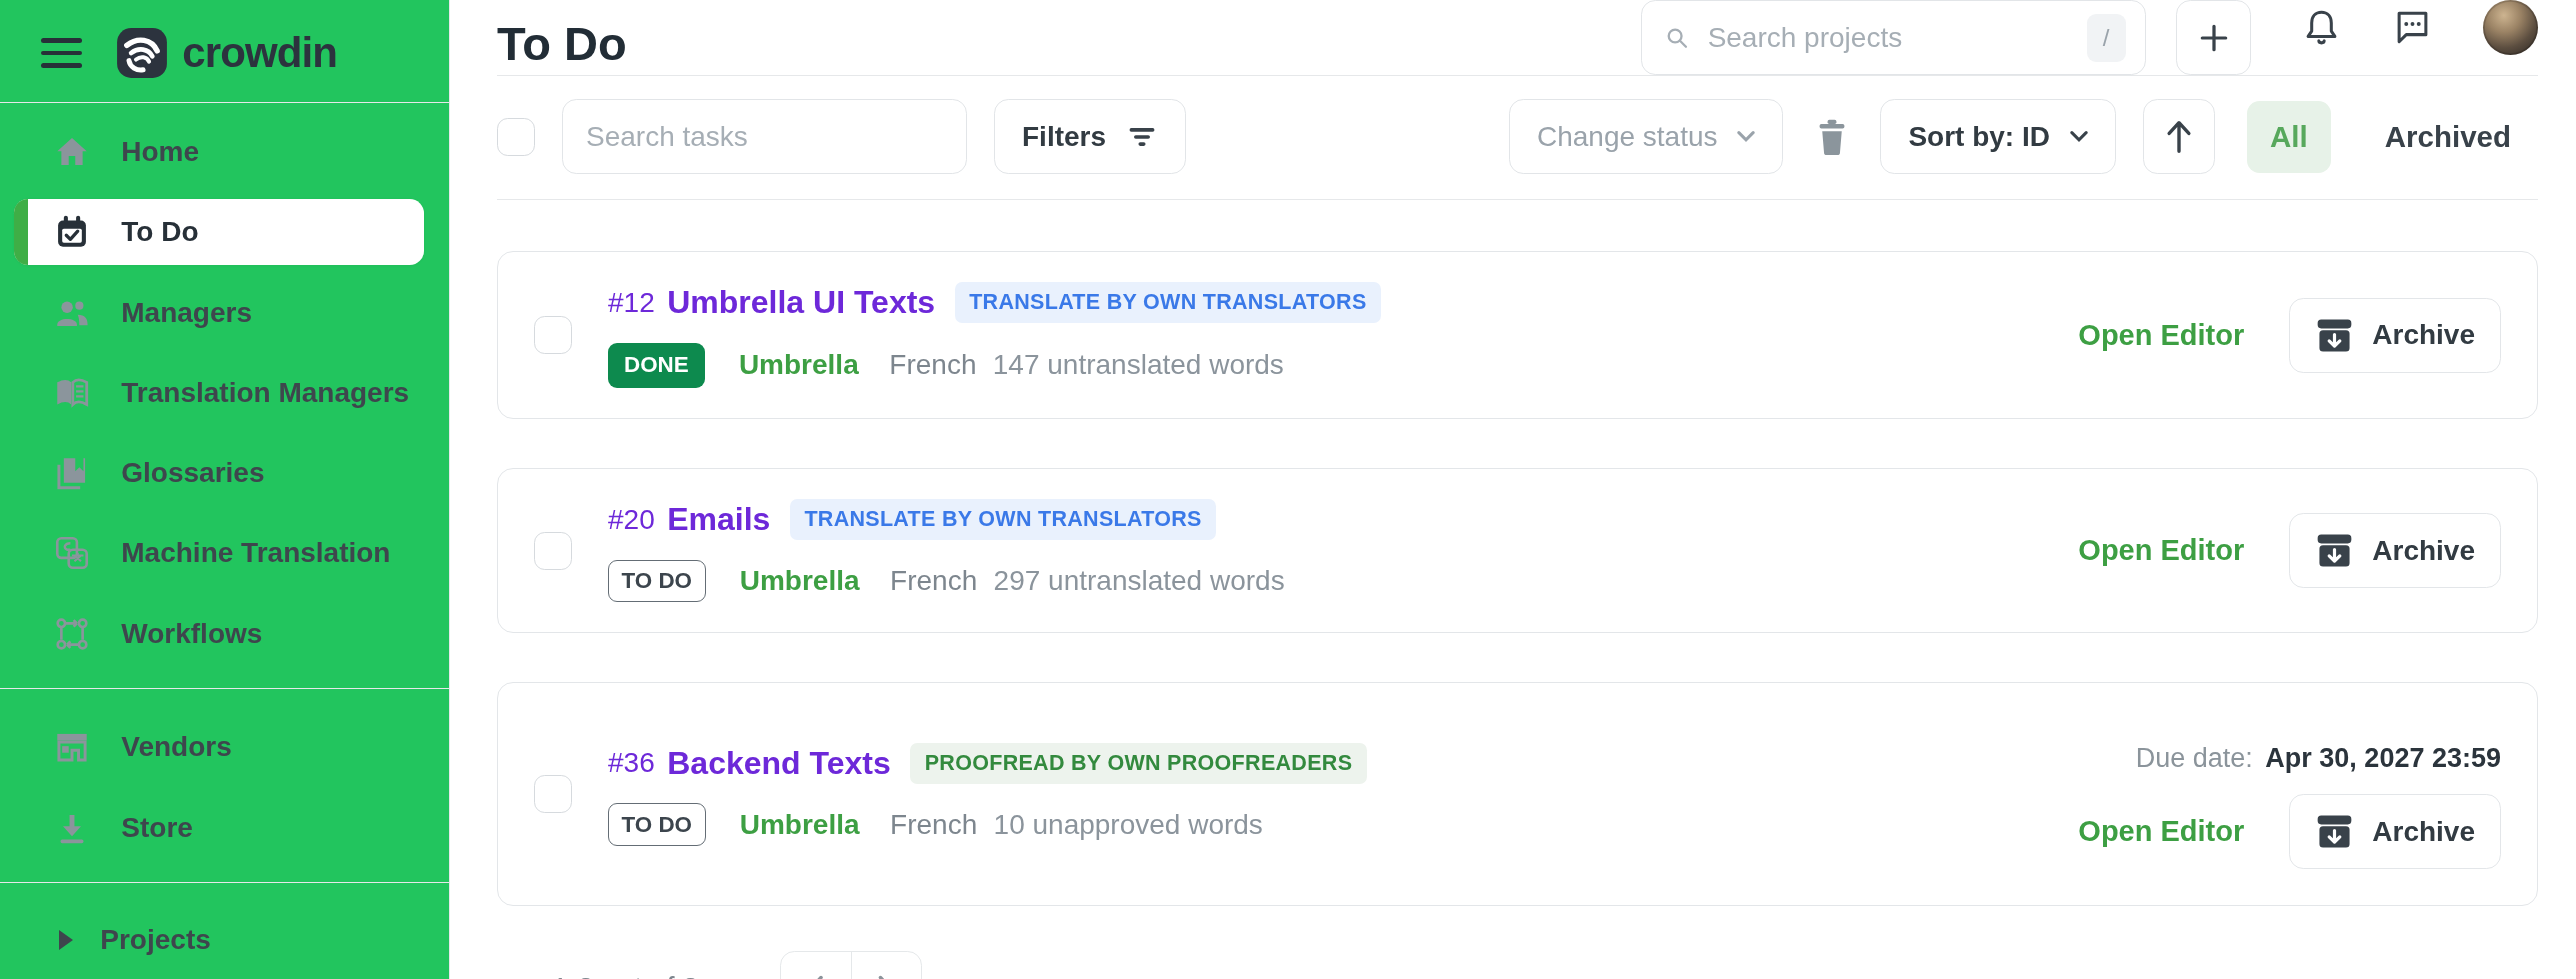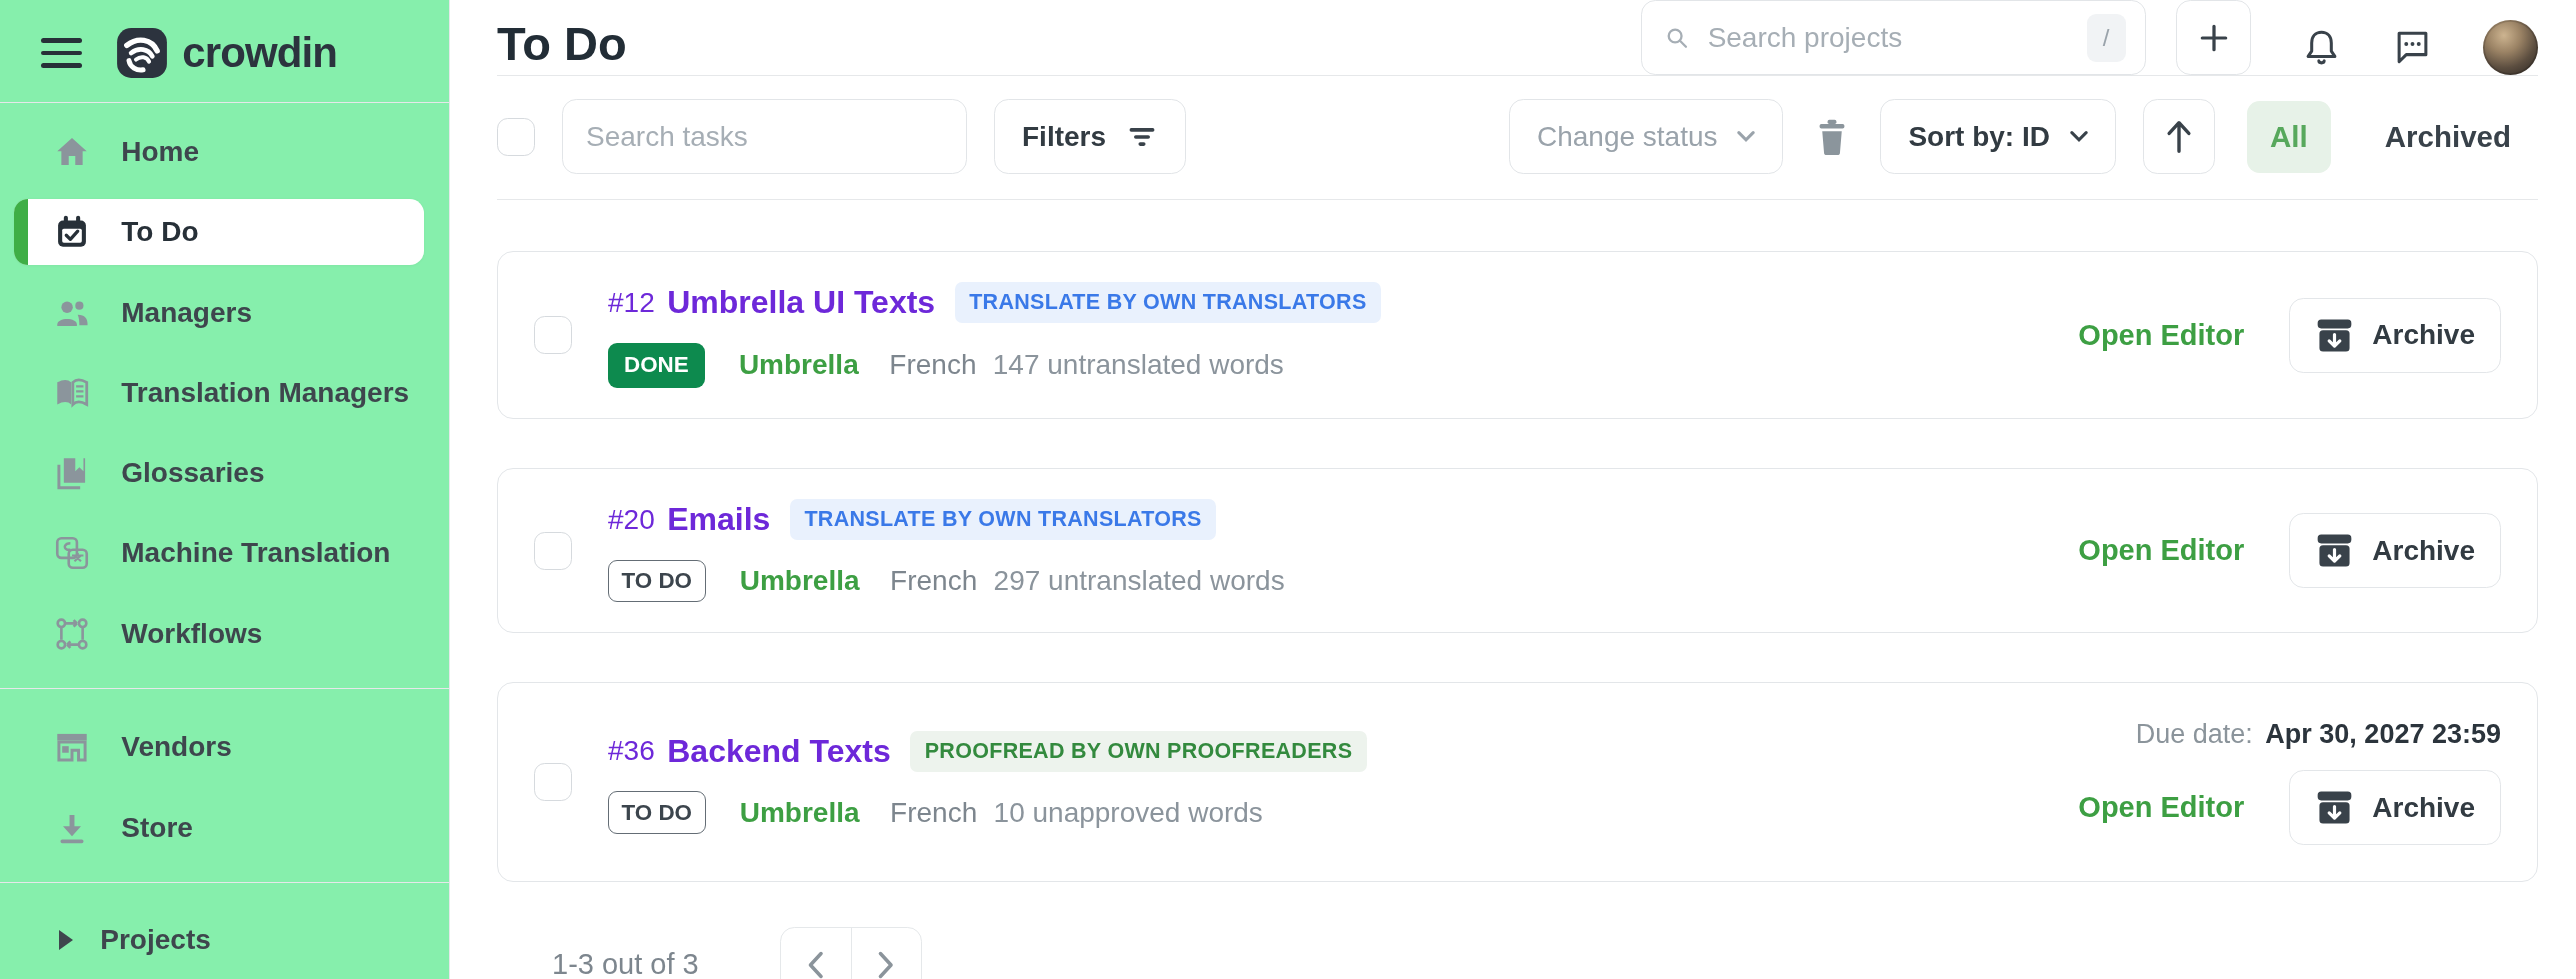--- a/index.html
+++ b/index.html
@@ -1,21 +1,21 @@
 <!DOCTYPE html>
 <html style="font-size:14.3px"><head>
 <meta charset="utf-8">
 <style>
   * { margin:0; padding:0; box-sizing:border-box; }
   html,body { width:2576px; height:979px; overflow:hidden; background:#fff;
               font-family:"Liberation Sans", sans-serif; color:#273038; }
   .app { display:flex; width:2576px; height:979px; }
 
   
-  .sidebar { width:450px; background:#86efac; border-right:1.8px solid #e5e8ea;
+  .sidebar { width:450px; background:#22c55e; border-right:1.8px solid #e5e8ea;
              display:flex; flex-direction:column; flex-shrink:0; }
   .side-header { display:flex; align-items:center; gap:34px; padding:27px 0 23px 41px; }
   .burger { width:41px; display:flex; flex-direction:column; gap:8px; cursor:pointer; }
   .burger i { display:block; height:4.5px; background:#273038; border-radius:2.7px; }
   .logo-wrap { display:flex; align-items:center; gap:14.3px; }
   .logo-mark { width:52px; height:52px; }
   .logo-word { font-size:42px; font-weight:800; letter-spacing:-0.9px; color:#2c333e; }
   .side-divider { border-bottom:1.8px solid #e6e8ea; margin:0; }
   .nav { padding:16px 0 0 0; }
   .nav-item { position:relative; display:flex; align-items:center; gap:30px;
@@ -30,21 +30,21 @@
   .projects-item { display:flex; align-items:center; gap:27px; margin:16px 25px 0 14.3px;
               padding-left:45px; height:63px; font-size:28px; font-weight:700; color:#3e464d; cursor:pointer; }
   .caret-right { width:0; height:0; border-top:10.7px solid transparent; border-bottom:10.7px solid transparent;
               border-left:14.3px solid #3e464d; }
 
   
   .main { flex:1; padding:0 38px 0 47px; display:flex; flex-direction:column; }
   .page-header { height:114px; display:flex; align-items:center; justify-content:space-between;
                  border-bottom:1.8px solid #e6e8ea; }
   .page-title { font-size:47px; font-weight:700; color:#222d36; padding-top:12.5px; }
-  .header-right { display:flex; align-items:flex-end; gap:30px; }
+  .header-right { display:flex; align-items:flex-start; gap:30px; }
   .search-box { width:505px; height:75px; border:1.8px solid #e2e5e8; border-radius:14.3px;
                 display:flex; align-items:center; gap:18px; padding:0 19.7px 0 23px; background:#fff; }
   .search-box input { flex:1; border:0; outline:0; font-size:28px; color:#3e464d; background:transparent;
                 font-family:"Liberation Sans", sans-serif; }
   .search-box input::placeholder { color:#a6aeb5; }
   .key-hint { min-width:39px; height:48px; background:#f1f3f5; border-radius:9px; color:#9aa3ab;
                 font-size:24px; display:flex; align-items:center; justify-content:center; padding:0 10.7px; }
   .icon-btn-border { width:75px; height:75px; border:1.8px solid #e2e5e8; border-radius:14.3px; background:#fff;
                 display:flex; align-items:center; justify-content:center; cursor:pointer; }
   .top-icons { display:flex; align-items:center; gap:50px; margin-left:19.7px; }
@@ -88,21 +88,21 @@
   .proj-link { color:#3d9f43; font-size:28px; font-weight:700; cursor:pointer; margin-left:7.2px; }
   .meta-lang { color:#7d868e; font-size:28px; margin-left:3.6px; }
   .meta-words { color:#8b949c; font-size:28px; margin-left:-10.7px; }
   .card-actions { display:flex; align-items:center; gap:45px; }
   .open-editor { color:#3d9f43; font-size:29px; font-weight:700; cursor:pointer; }
   .archive-btn { height:75px; border:1.8px solid #e3e6e9; border-radius:14.3px; background:#fff; display:flex;
                  align-items:center; gap:18px; padding:12px 25px; font-size:28px; font-weight:700; color:#323b42; cursor:pointer; }
   .card-right-col { display:flex; flex-direction:column; align-items:flex-end; gap:19.7px; }
   .due-row { font-size:27px; display:flex; gap:12.5px; align-items:baseline; }
   .due-label { color:#8b949b; }
-  .due-value { color:#2b343c; font-weight:700; }
+  .due-value { color:#2b343c; font-weight:700;margin-top:24px; }
 
   
   .pagination { display:flex; align-items:center; margin-top:45px; }
   .page-summary { font-size:29px; color:#7d868e; margin-left:55px; }
   .pager { display:flex; margin-left:81px; border:1.8px solid #e5e8ea; border-radius:14.3px; overflow:hidden; background:#fff; }
   .pager-btn { width:70px; height:73px; display:flex; align-items:center; justify-content:center;
                color:#8b949b; cursor:pointer; }
   .pager-btn + .pager-btn { border-left:1.8px solid #e5e8ea; }
 </style>
 </head>

